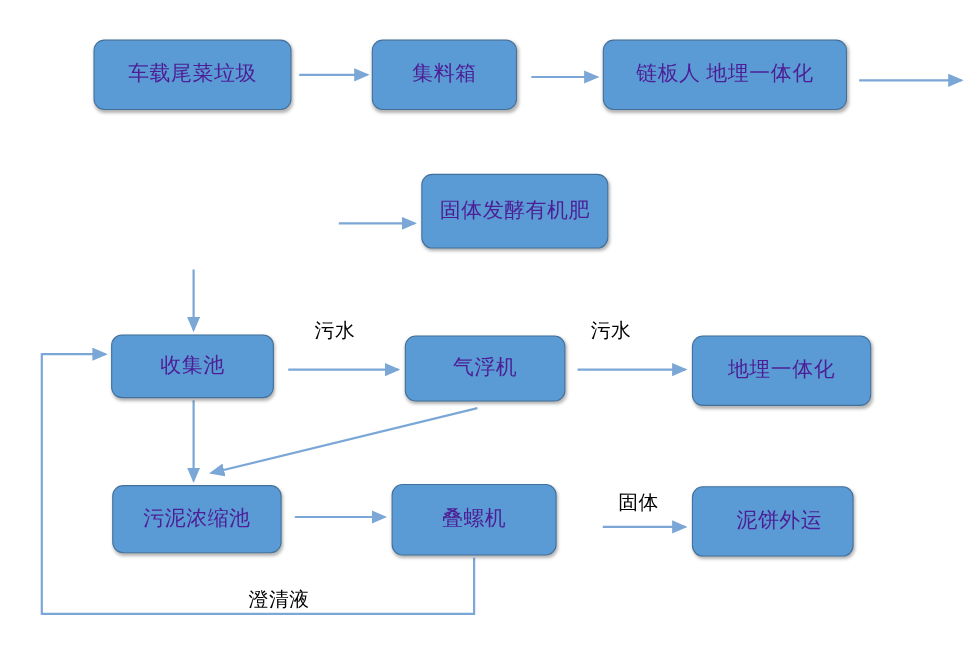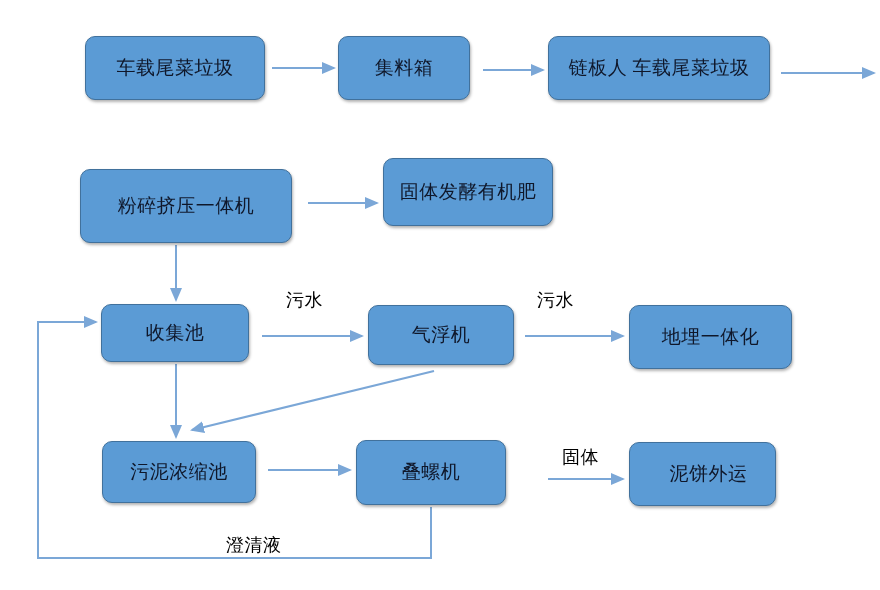--- a/index.html
+++ b/index.html
@@ -20,21 +20,21 @@
   .node {
     position: absolute;
     box-sizing: border-box;
     background: #5B9BD5;
     border: 1px solid #41719C;
     border-radius: 10px;
     box-shadow: 1px 2px 3px rgba(0,0,0,0.30);
     display: flex;
     align-items: center;
     justify-content: center;
-    color: #0f172a;
+    color: #4c1d95;
     font-size: 19px;
     line-height: 1.1;
     letter-spacing: 0.5px;
     white-space: nowrap;
   }
   .edge-label {
     position: absolute;
     font-size: 18px;
     color: #000000;
     white-space: nowrap;
@@ -91,26 +91,23 @@
 
   <div class="node" style="left:85px; top:36px; width:180px; height:64px;">
     <span>车载尾菜垃圾</span>
   </div>
 
   <div class="node" style="left:338px; top:36px; width:132px; height:64px;align-items:center;">
     <span>集料箱</span>
   </div>
 
   <div class="node" style="left:548px; top:36px; width:222px; height:64px;">
-    <span>链板人 车载尾菜垃圾</span>
+    <span>链板人 地埋一体化</span>
   </div>
 
-  <div class="node" style="left:80px; top:169px; width:212px; height:74px;">
-    <span>粉碎挤压一体机</span>
-  </div>
 
   <div class="node" style="left:383px; top:158px; width:170px; height:68px;">
     <span>固体发酵有机肥</span>
   </div>
 
   <div class="node" style="left:101px; top:304px; width:148px; height:58px;">
     <span>收集池</span>
   </div>
 
   <div class="node" style="left:368px; top:305px; width:146px; height:60px;">

